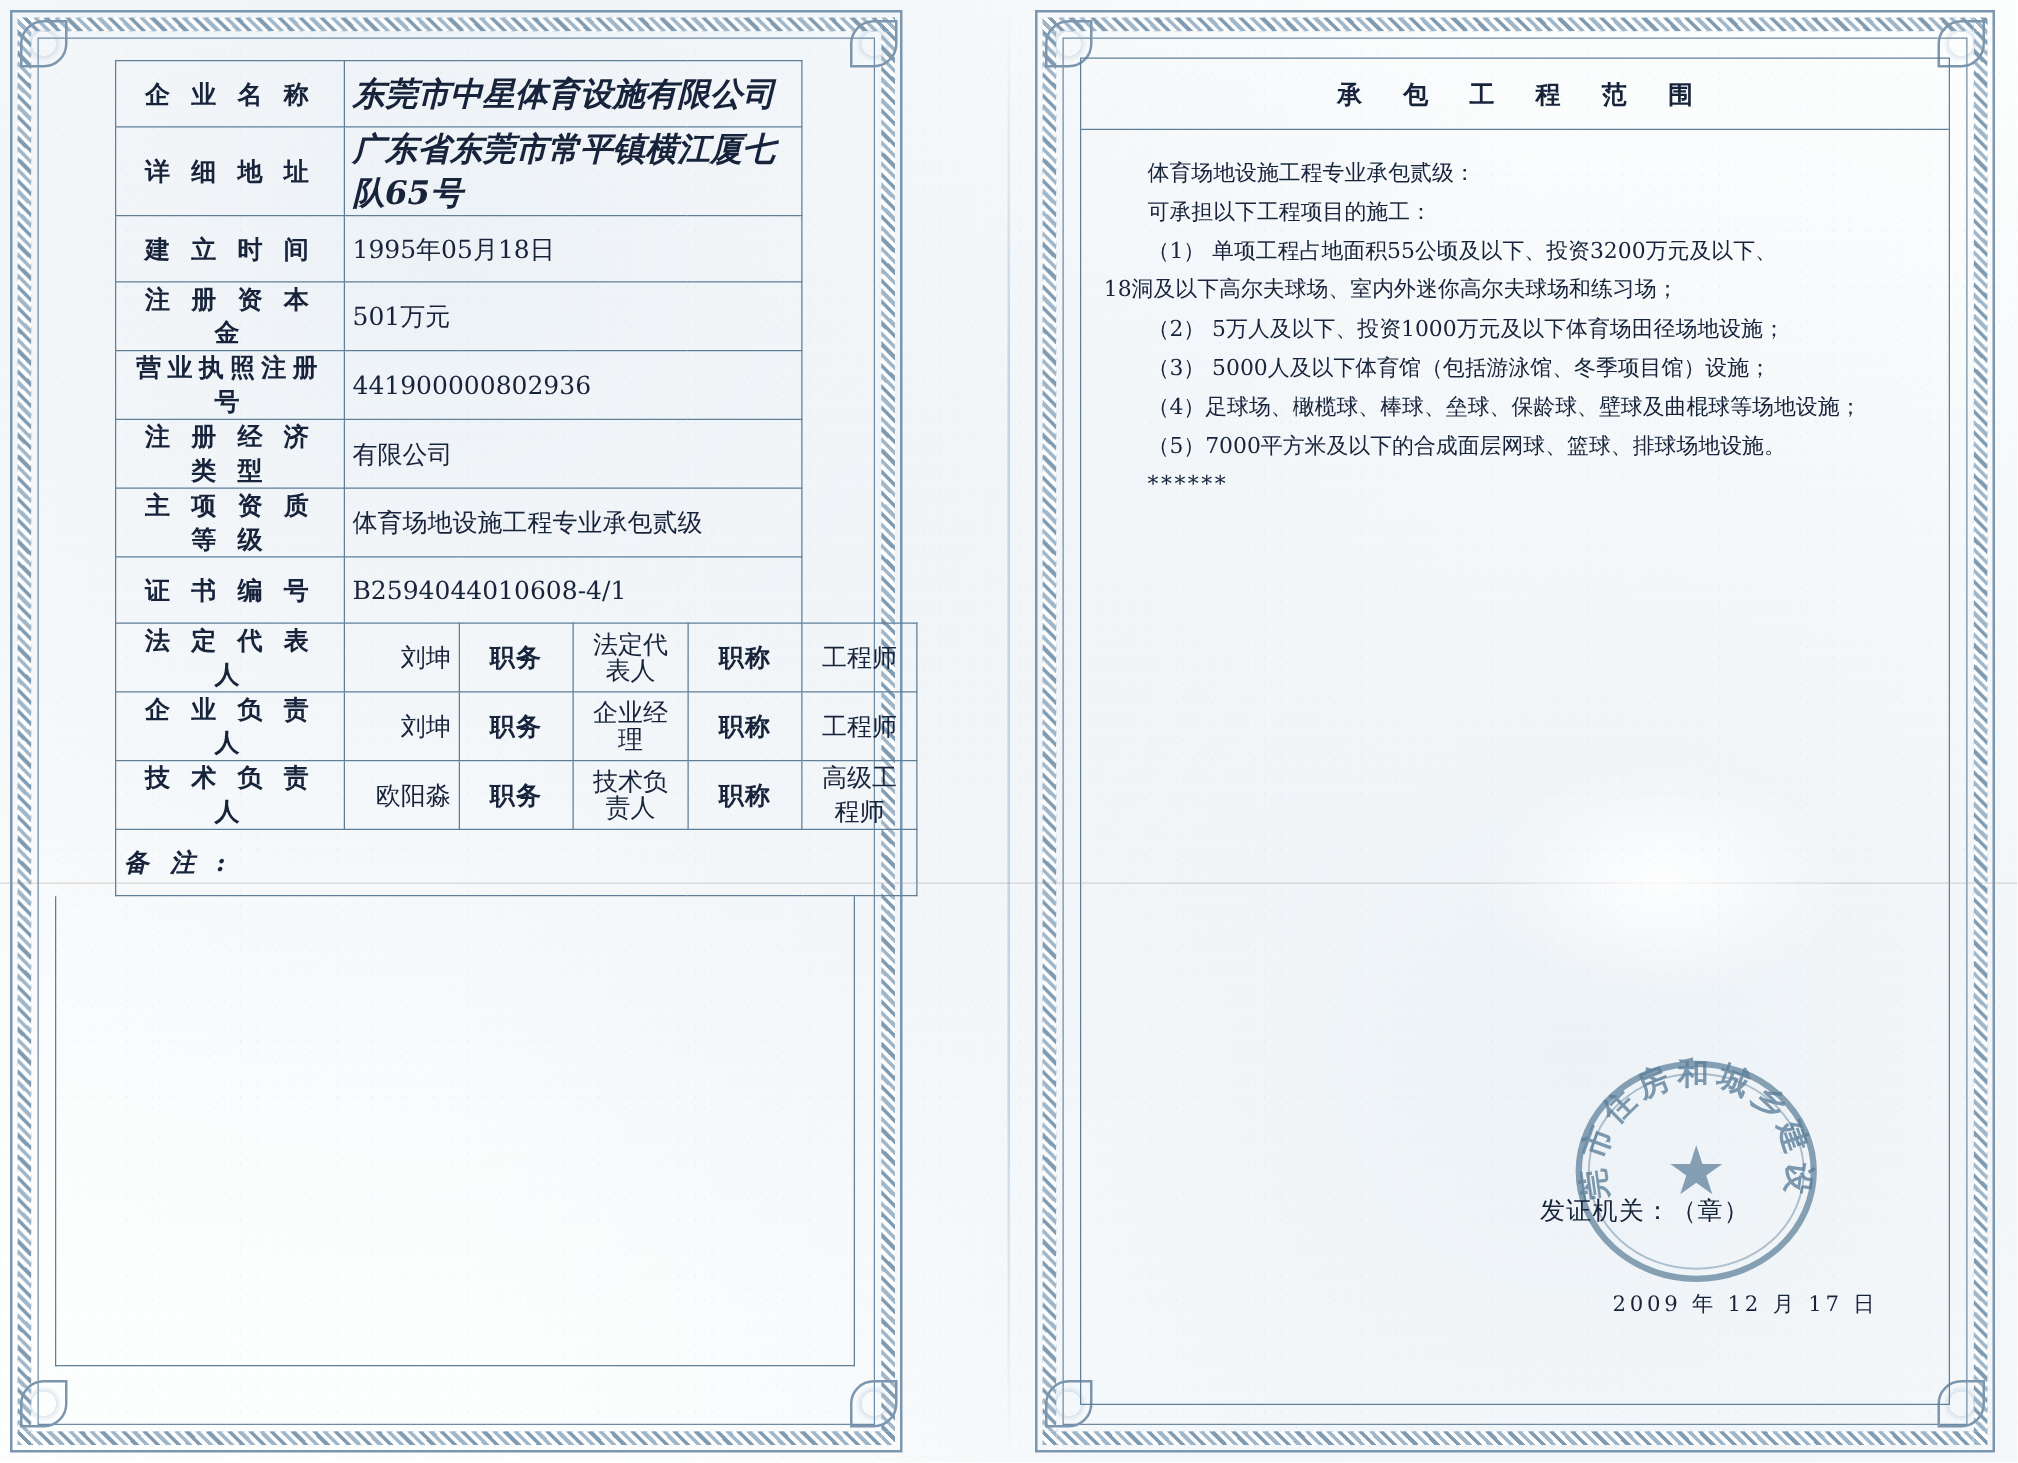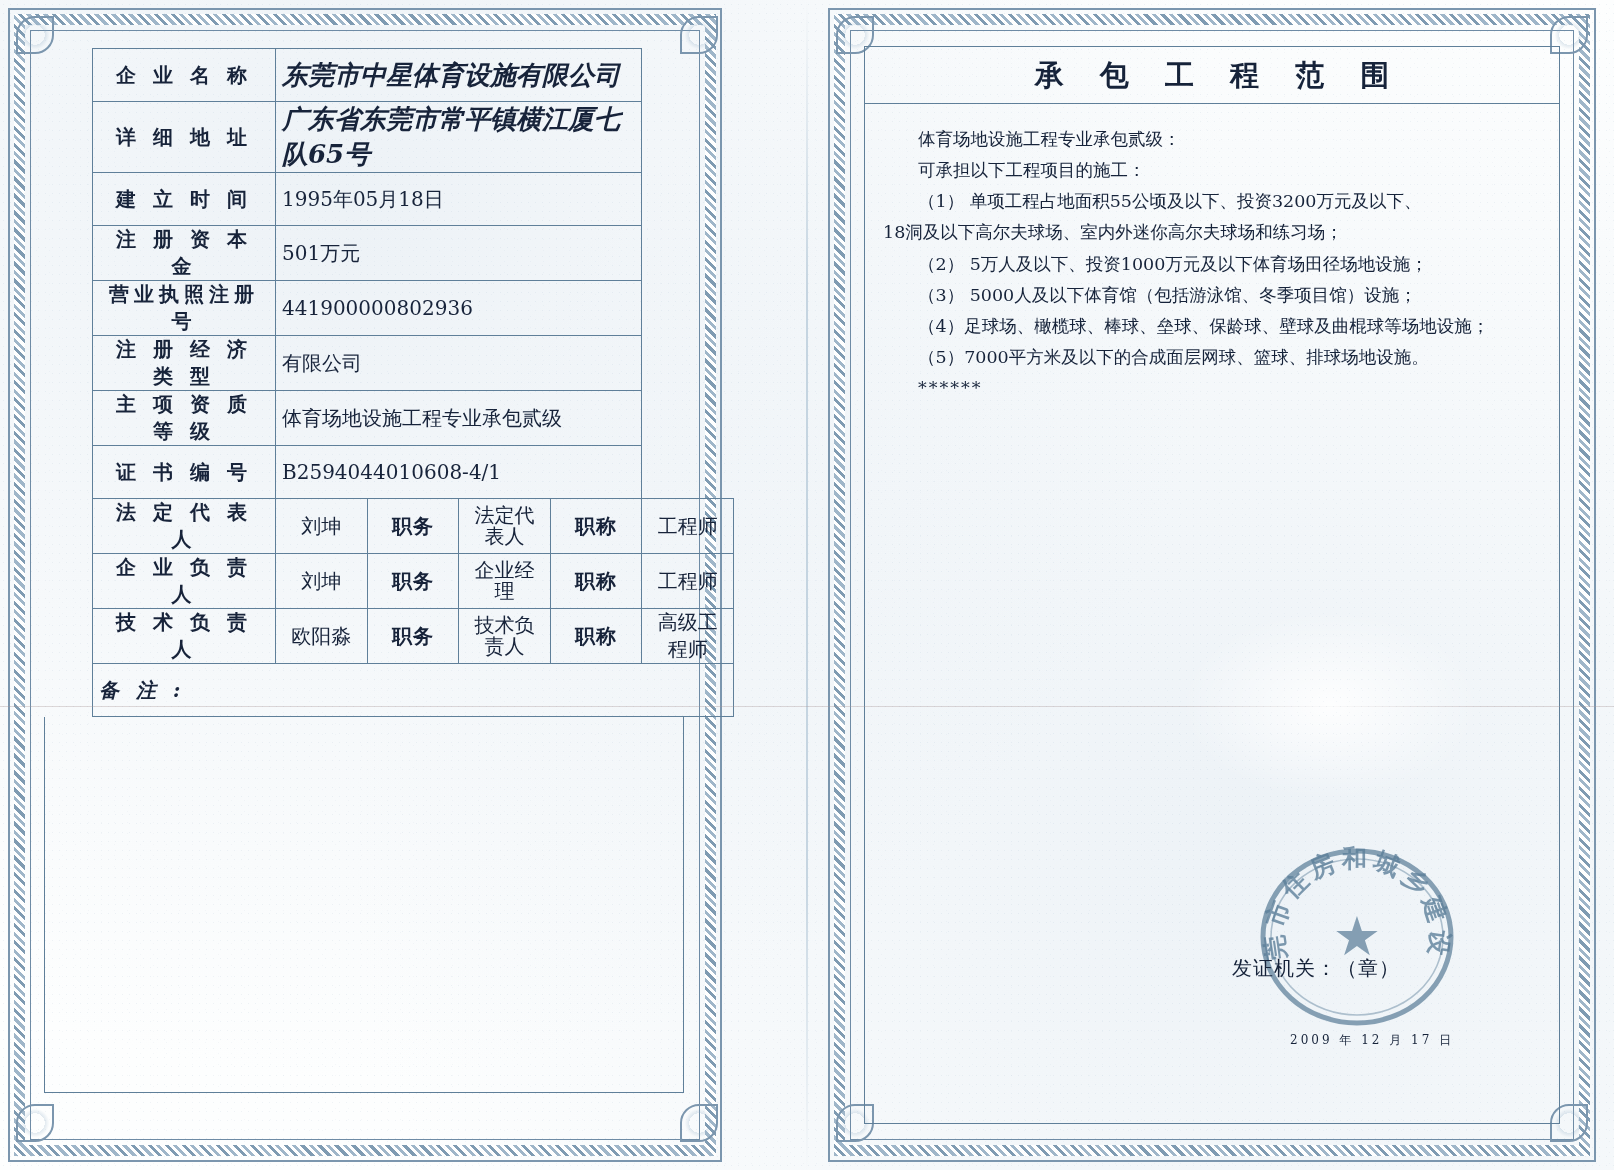--- a/index.html
+++ b/index.html
@@ -145,21 +145,21 @@
   td.small-lbl {
     width: 74px;
     text-align: center;
     letter-spacing: 1px;
     font-size: 18px;
     font-weight: 600;
     border-radius: 25px;
   }
   td.person-name {
     width: 104px;
-    text-align: center;
+    text-align: right;
     font-size: 20px;
   }
   td.person-role {
     width: 112px;
     text-align: center;
     font-size: 18px;
     line-height: 1.05;
   }
   td.person-title {
     text-align: center;
@@ -190,21 +190,21 @@
     width: 696px;
     height: 1078px;
     border: 1.5px solid #5f7f99;
     box-sizing: border-box;
     padding: 0;
   }
   .scope-title {
     height: 56px;
     line-height: 56px;
     text-align: center;
-    font-size: 29px;
+    font-size: 20px;
     font-weight: 700;
     letter-spacing: 13px;
     border-bottom: 1.5px solid #5f7f99;
     font-family: "DejaVu Serif", "Liberation Serif", serif;
     color: #16233a;
     padding-left: 13px;
   }
   .scope-body {
     padding: 20px 16px 0 18px;
     font-size: 17.5px;
@@ -235,21 +235,21 @@
     font-size: 20px;
     letter-spacing: 1px;
     font-family: Liberation Serif, serif;
     color: #16233a;
     z-index: 9;
   }
   .issue-date {
     position: absolute;
     left: 1290px;
     top: 1032px;
-    font-size: 12px;
+    font-size: 17px;
     letter-spacing: 3px;
     font-family: "DejaVu Serif", "Liberation Serif", serif;
     color: #16233a;
     z-index: 9;
   }
   .wash {
     position: absolute;
     left: 1180px;
     top: 610px;
     width: 300px;

